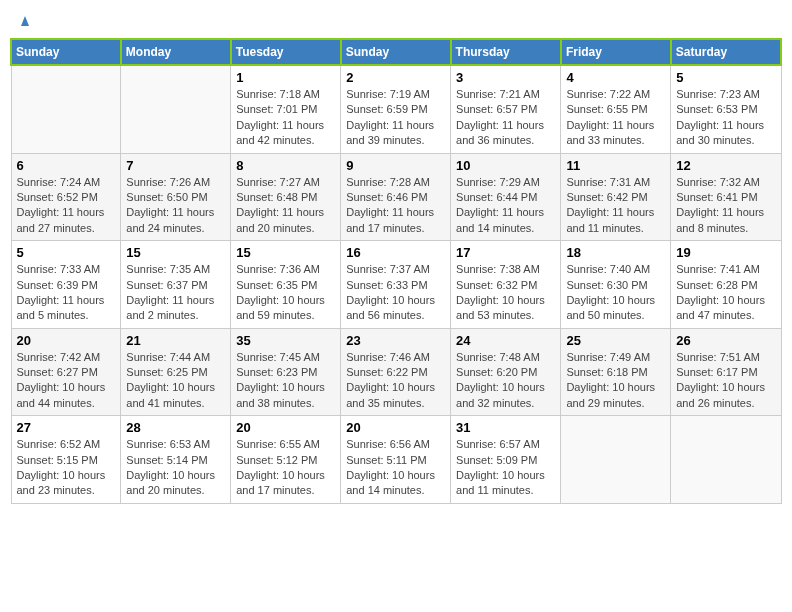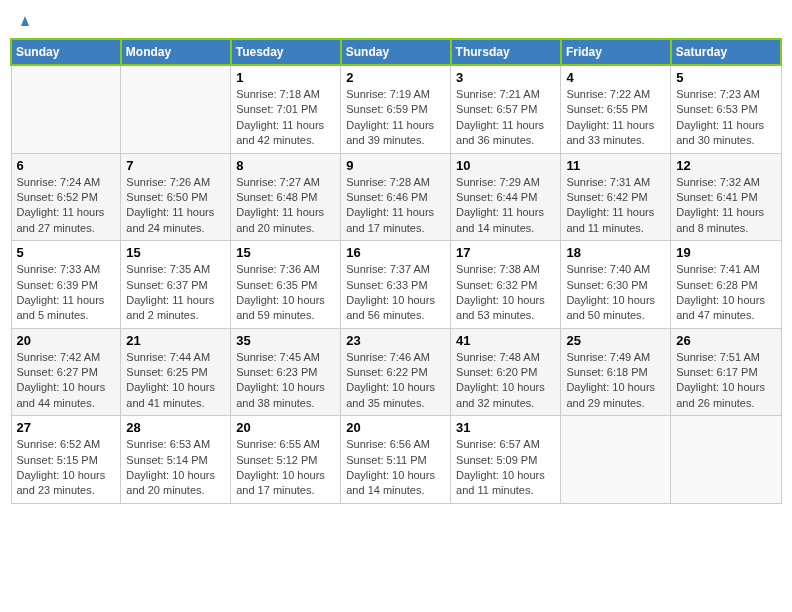--- a/index.html
+++ b/index.html
@@ -215,21 +215,21 @@
         </td>
         <td>
           <span class="day-number">35</span>
           <div class="day-info">Sunrise: 7:45 AM<br>Sunset: 6:23 PM<br>Daylight: 10 hours and 38 minutes.</div>
         </td>
         <td>
           <span class="day-number">23</span>
           <div class="day-info">Sunrise: 7:46 AM<br>Sunset: 6:22 PM<br>Daylight: 10 hours and 35 minutes.</div>
         </td>
         <td>
-          <span class="day-number">41</span>
+          <span class="day-number">24</span>
           <div class="day-info">Sunrise: 7:48 AM<br>Sunset: 6:20 PM<br>Daylight: 10 hours and 32 minutes.</div>
         </td>
         <td>
           <span class="day-number">25</span>
           <div class="day-info">Sunrise: 7:49 AM<br>Sunset: 6:18 PM<br>Daylight: 10 hours and 29 minutes.</div>
         </td>
         <td>
           <span class="day-number">26</span>
           <div class="day-info">Sunrise: 7:51 AM<br>Sunset: 6:17 PM<br>Daylight: 10 hours and 26 minutes.</div>
         </td>

